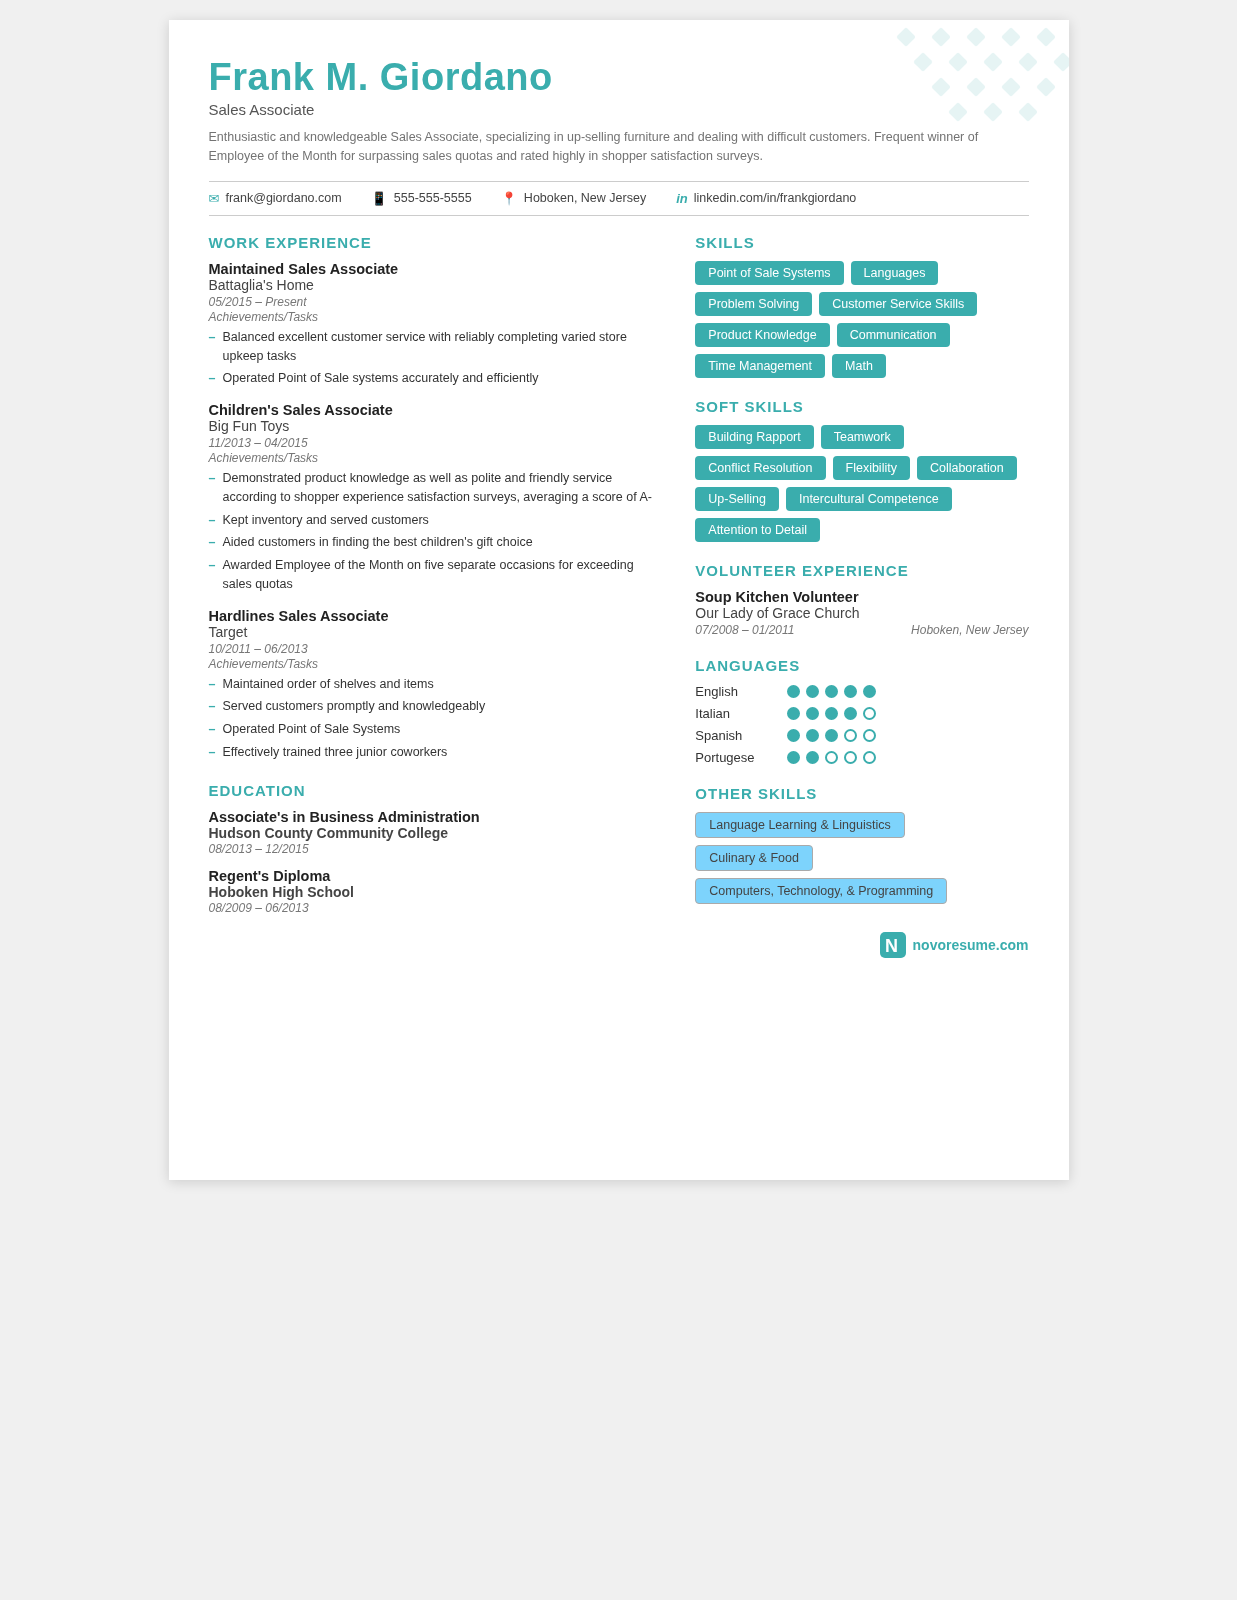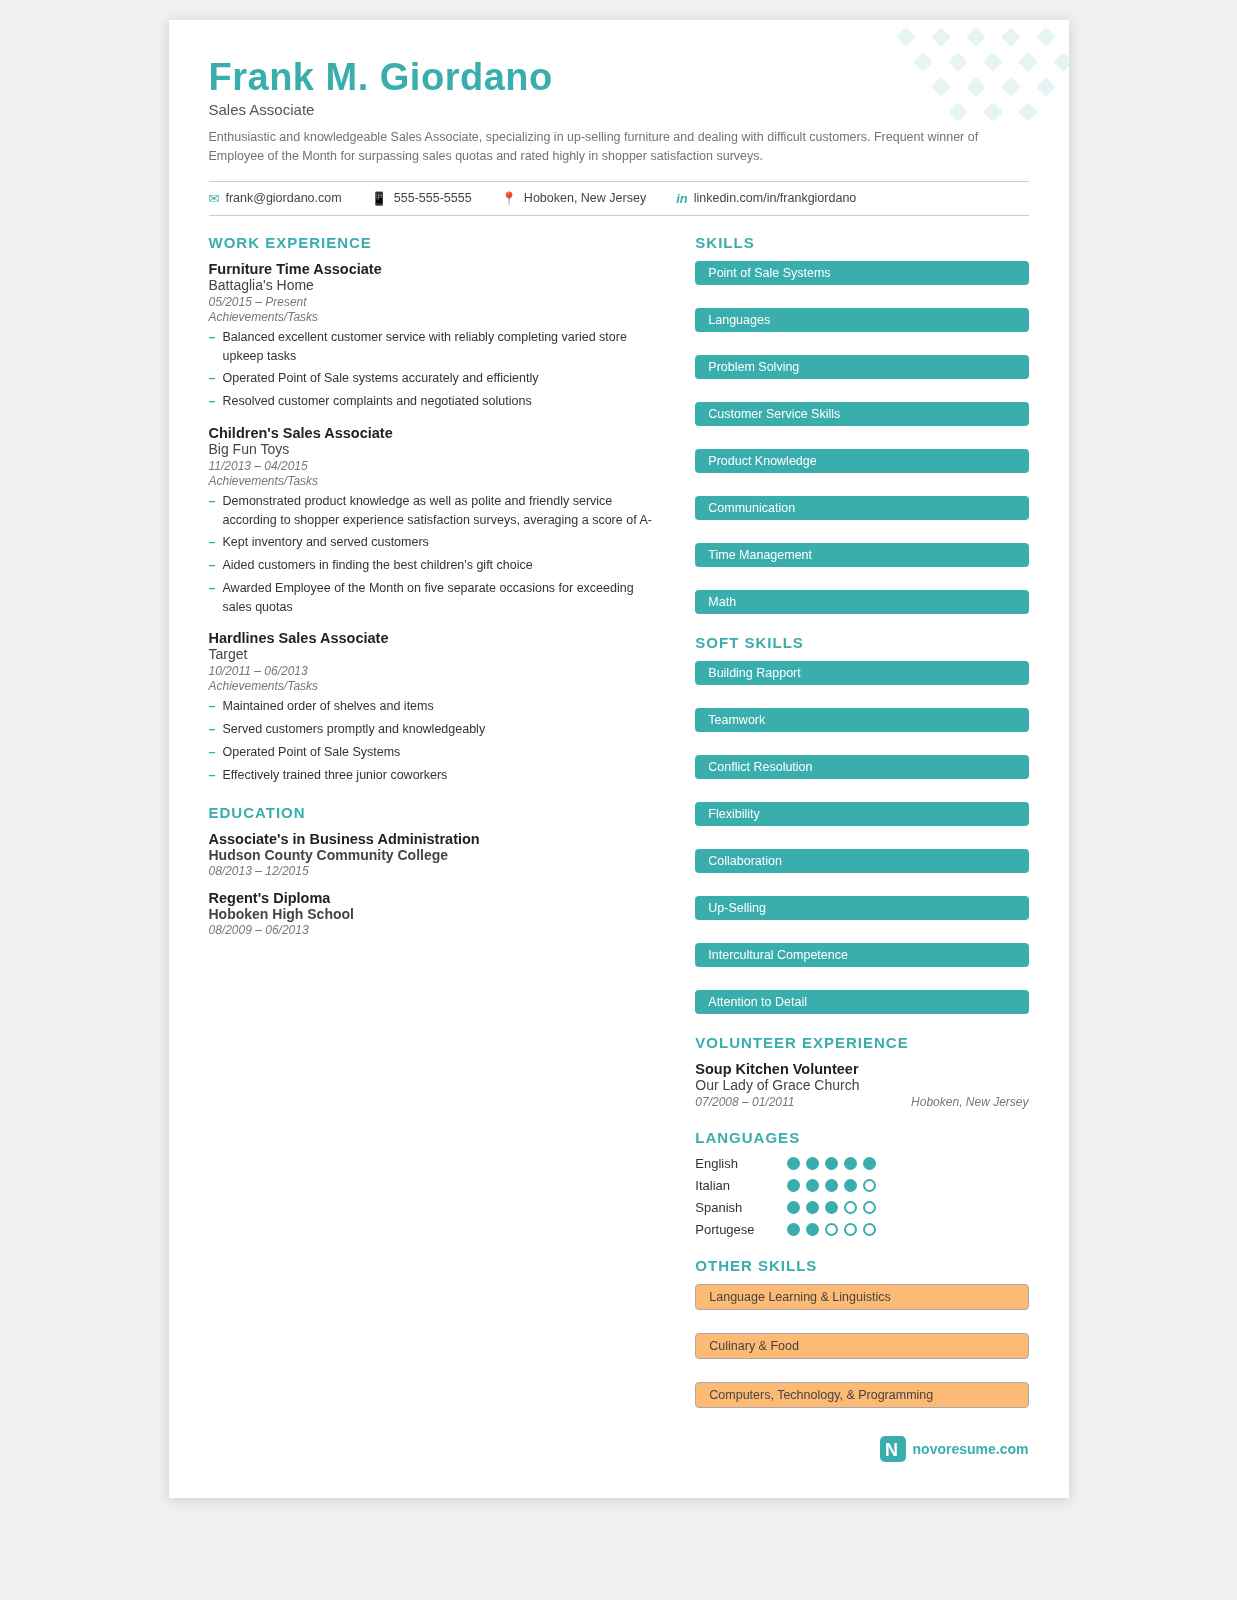--- a/index.html
+++ b/index.html
@@ -116,35 +116,34 @@
     .bullet-list li::before {
       content: '–';
       position: absolute;
       left: 0;
       color: #3aadad;
       font-weight: bold;
     }
     .skill-tags {
       display: flex;
       flex-wrap: wrap;
-      gap: 23px;
+      gap: 7px;
       margin-bottom: 10px;
-      flex-direction: column;
     }
     .skill-tag {
       background: #3aadad;
       color: #fff;
       border-radius: 4px;
       padding: 5px 13px;
       font-size: 12.5px;
       font-weight: normal;
       white-space: nowrap;
     }
     .skill-tag-outline {
-      background: #fdba74;
+      background: #7dd3fc;
       color: #444;
       border: 1.5px solid #aaa;
       border-radius: 4px;
       padding: 5px 13px;
       font-size: 12.5px;
       white-space: nowrap;
     }
     .volunteer-org {
       font-size: 14px;
       color: #444;
@@ -266,28 +265,27 @@
       <span>linkedin.com/in/frankgiordano</span>
     </div>
   </div>
 
   <div class="main-cols">
 
     <div class="left-col">
       <div class="section-title">WORK EXPERIENCE</div>
 
       <div>
-        <div class="job-title">Furniture Time Associate</div>
+        <div class="job-title">Maintained Sales Associate</div>
         <div class="company-name">Battaglia's Home</div>
         <div class="job-dates">05/2015 – Present</div>
         <div class="job-ach-label">Achievements/Tasks</div>
         <ul class="bullet-list">
           <li>Balanced excellent customer service with reliably completing varied store upkeep tasks</li>
           <li>Operated Point of Sale systems accurately and efficiently</li>
-          <li>Resolved customer complaints and negotiated solutions</li>
         </ul>
       </div>
 
       <div>
         <div class="job-title">Children's Sales Associate</div>
         <div class="company-name">Big Fun Toys</div>
         <div class="job-dates">11/2013 – 04/2015</div>
         <div class="job-ach-label">Achievements/Tasks</div>
         <ul class="bullet-list">
           <li>Demonstrated product knowledge as well as polite and friendly service according to shopper experience satisfaction surveys, averaging a score of A-</li>

